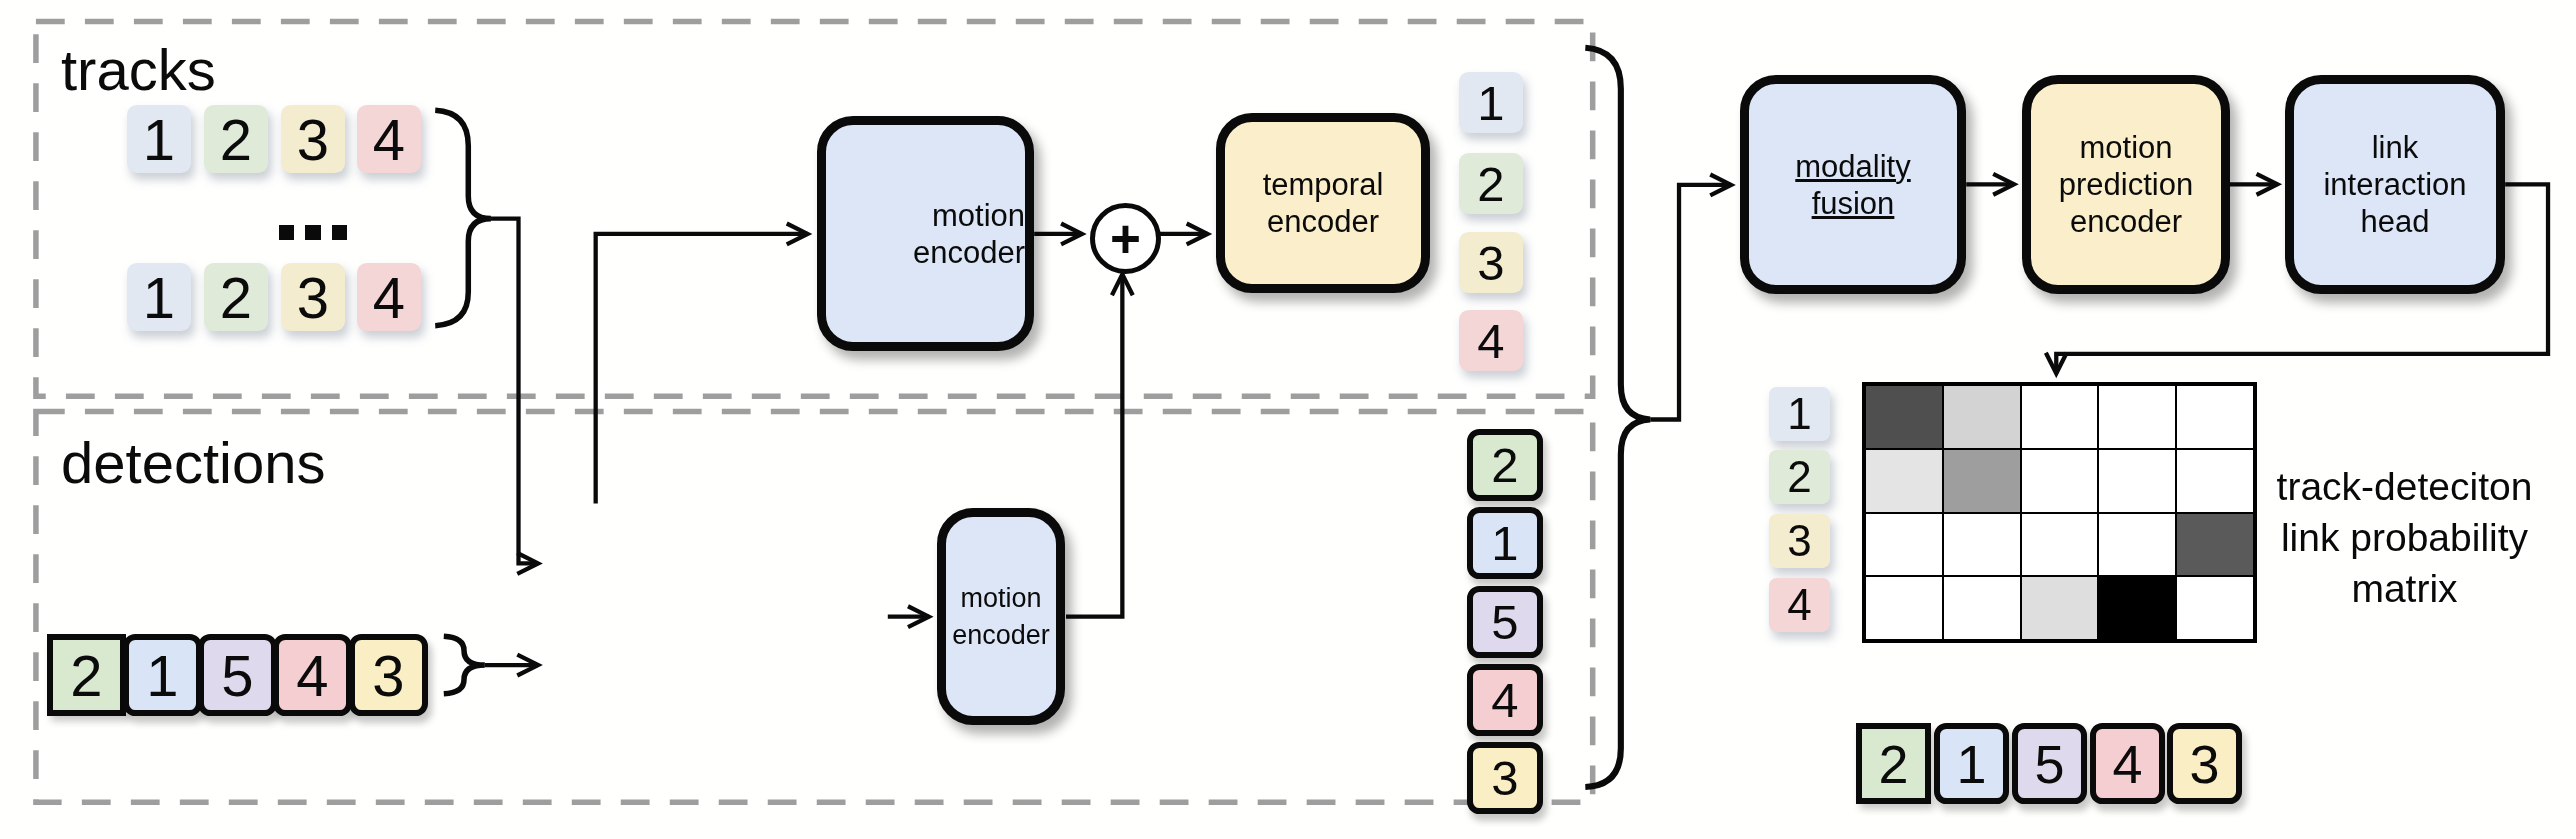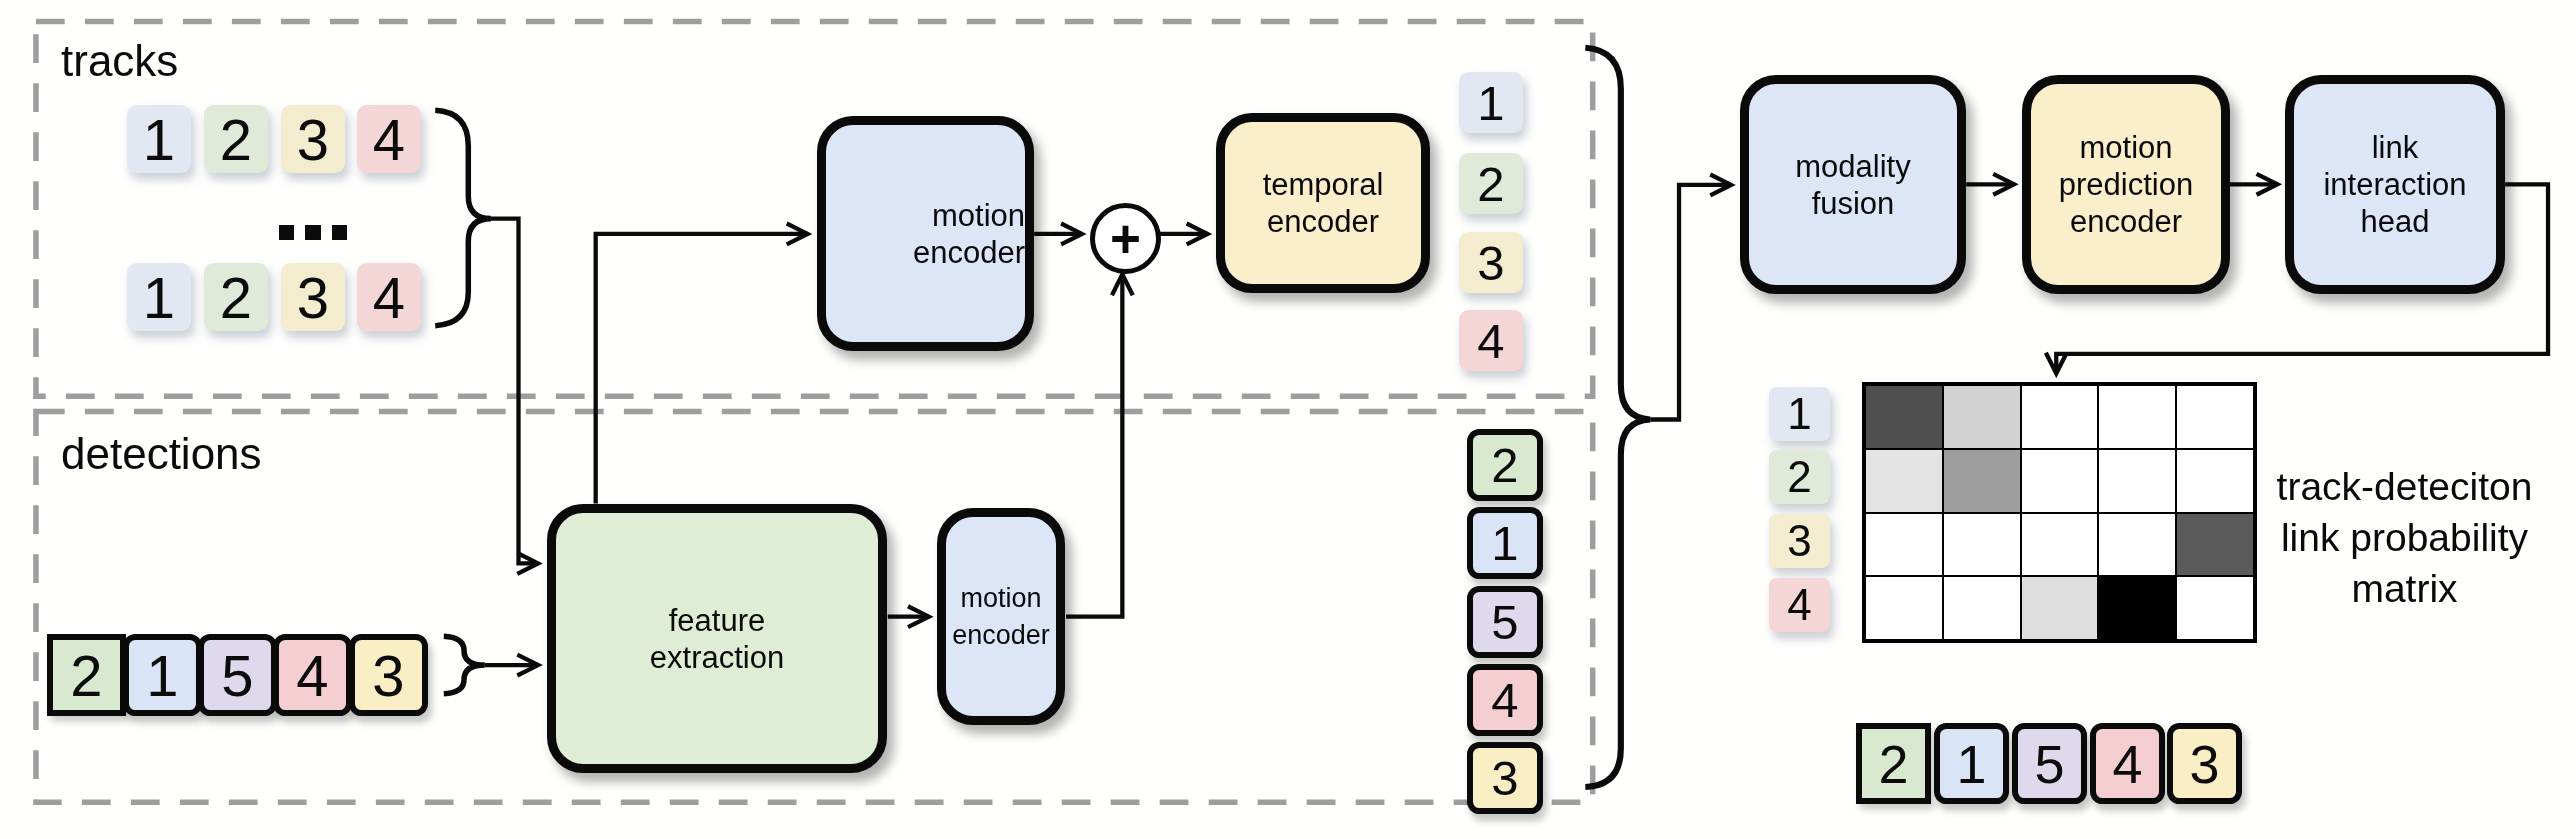--- a/index.html
+++ b/index.html
@@ -1,21 +1,21 @@
 <!DOCTYPE html>
 <html style="font-size:9.8px"><head>
 <meta charset="utf-8">
 <style>
   html,body{margin:0;padding:0;background:#fff;}
   .stage{position:relative;width:2576px;height:839px;background:#fffffe;overflow:hidden;
          font-family:"Liberation Sans",sans-serif;color:#0b0b0b;}
   svg.wires{position:absolute;left:0;top:0;z-index:1;}
   .layer{position:absolute;left:0;top:0;width:100%;height:100%;z-index:2;}
 
-  .boxlabel{position:absolute;font-size:44px;color:#0b0b0b;}
+  .boxlabel{position:absolute;font-size:58px;color:#0b0b0b;}
 
   .chip{position:absolute;display:flex;align-items:center;justify-content:center;
         border-radius:9.8px;color:#0b0b0b;}
   .chip.soft{box-shadow:3.1px 6.1px 9.8px rgba(110,120,140,.35);}
   .chip.bord{border:6.1px solid #0a0a0a;border-radius:12.3px;box-shadow:3.7px 6.1px 7.4px rgba(0,0,0,.22);}
   .chip.sq{border-radius:0;}
   .f95{font-size:58px;} .f80{font-size:49px;} .f72{font-size:44px;} .f88{font-size:54px;}
 
   .c-sblue{background:#e2e8f2;} .c-sgreen{background:#dfead9;}
   .c-syellow{background:#f4ecce;} .c-sred{background:#f4d6d7;}
@@ -97,24 +97,20 @@
     <div class="chip soft c-sgreen f95" style="left:204px;top:263px;width:64px;height:68px;">2</div>
     <div class="chip soft c-syellow f95" style="left:281px;top:263px;width:64px;height:68px;">3</div>
     <div class="chip soft c-sred f95" style="left:357px;top:263px;width:64px;height:68px;">4</div>
 
     <div class="chip bord sq c-bgreen f95" style="left:47px;top:634px;width:67px;height:70px;">2</div>
     <div class="chip bord c-bblue f95" style="left:123px;top:634px;width:67px;height:70px;">1</div>
     <div class="chip bord c-bpurple f95" style="left:198px;top:634px;width:67px;height:70px;">5</div>
     <div class="chip bord c-bred f95" style="left:273px;top:634px;width:67px;height:70px;">4</div>
     <div class="chip bord c-byellow f95" style="left:349px;top:634px;width:67px;height:70px;">3</div>
 
-    <div class="block b-green" style="left:547px;top:504px;width:322px;height:251px;">
-      <span>feature</span>
-      <span>extraction</span>
-    </div>
     <div class="block b-blue" style="left:817px;top:116px;width:199px;height:217px;align-items:flex-end;">
       <span>motion</span>
       <span>encoder</span>
     </div>
     <div class="block b-blue" style="left:937px;top:508px;width:110px;height:199px;font-size:27px;">
       <span>motion</span>
       <span>encoder</span>
     </div>
     <div class="block b-yellow" style="left:1216px;top:113px;width:196px;height:162px;">
       <span>temporal</span>
@@ -127,21 +123,21 @@
     <div class="chip soft c-sgreen f80" style="left:1459px;top:153px;width:64px;height:61px;">2</div>
     <div class="chip soft c-syellow f80" style="left:1459px;top:232px;width:64px;height:61px;">3</div>
     <div class="chip soft c-sred f80" style="left:1459px;top:310px;width:64px;height:61px;">4</div>
 
     <div class="chip bord c-bgreen f80" style="left:1467px;top:429px;width:64px;height:60px;">2</div>
     <div class="chip bord c-bblue f80" style="left:1467px;top:507px;width:64px;height:60px;">1</div>
     <div class="chip bord c-bpurple f80" style="left:1467px;top:586px;width:64px;height:60px;">5</div>
     <div class="chip bord c-bred f80" style="left:1467px;top:664px;width:64px;height:60px;">4</div>
     <div class="chip bord c-byellow f80" style="left:1467px;top:742px;width:64px;height:60px;">3</div>
 
-    <div class="block b-blue" style="left:1740px;top:75px;width:208px;height:201px;">
+    <div class="block b-blue" style="left:1740px;top:75px;width:208px;height:201px;text-decoration:underline;">
       <span>modality</span>
       <span>fusion</span>
     </div>
     <div class="block b-yellow" style="left:2022px;top:75px;width:190px;height:201px;">
       <span>motion</span>
       <span>prediction</span>
       <span>encoder</span>
     </div>
     <div class="block b-blue" style="left:2285px;top:75px;width:202px;height:201px;">
       <span>link</span>

